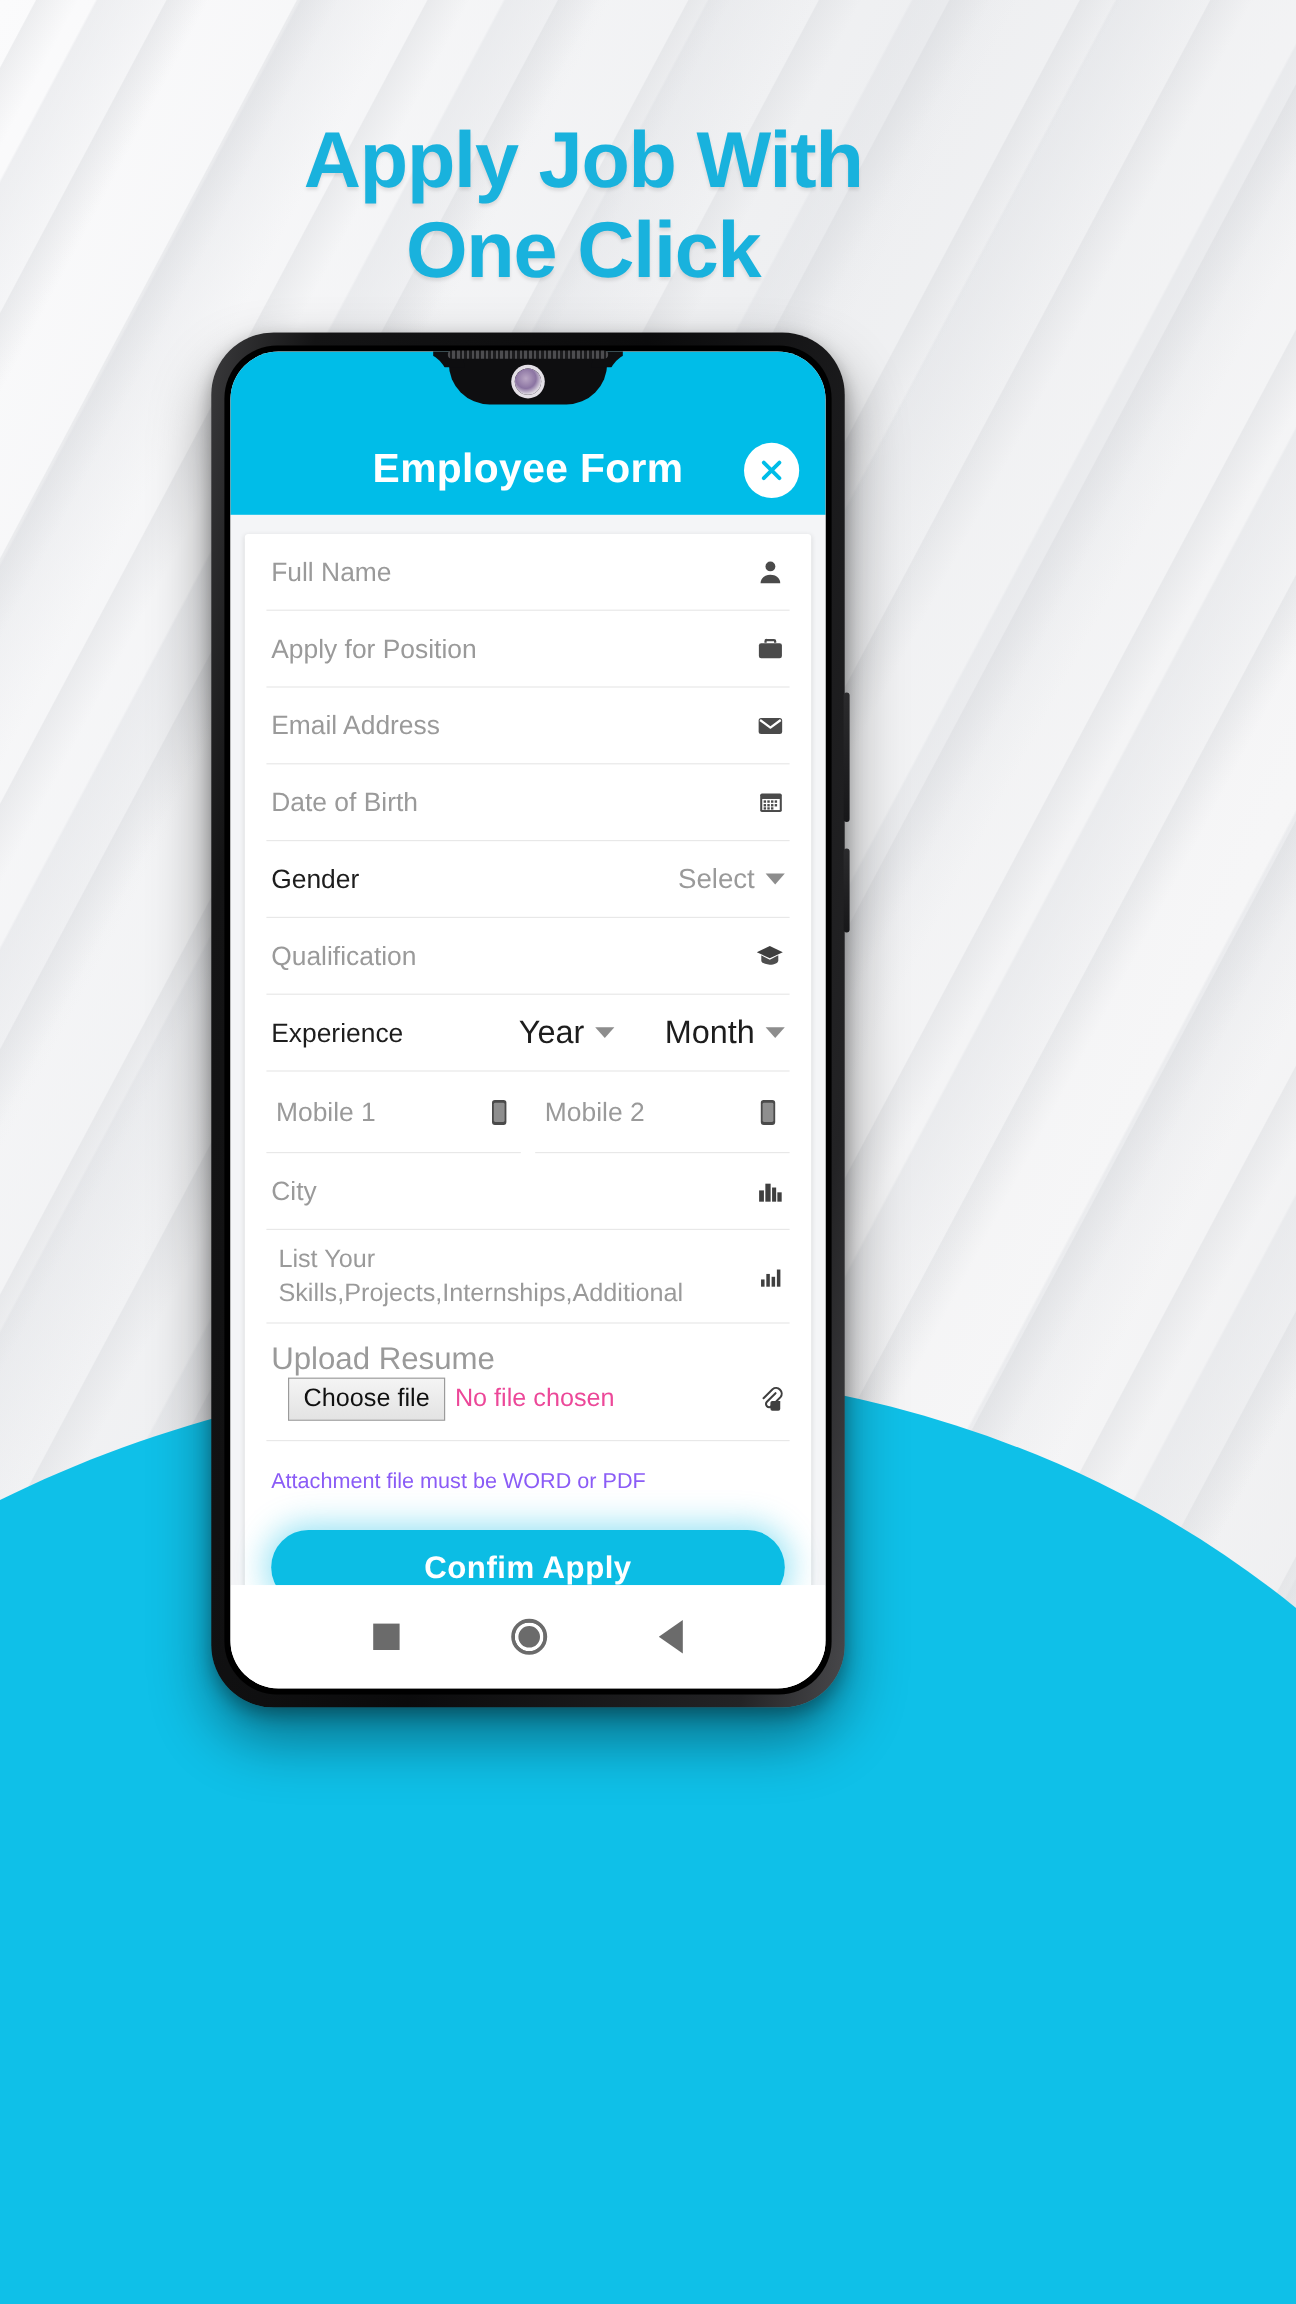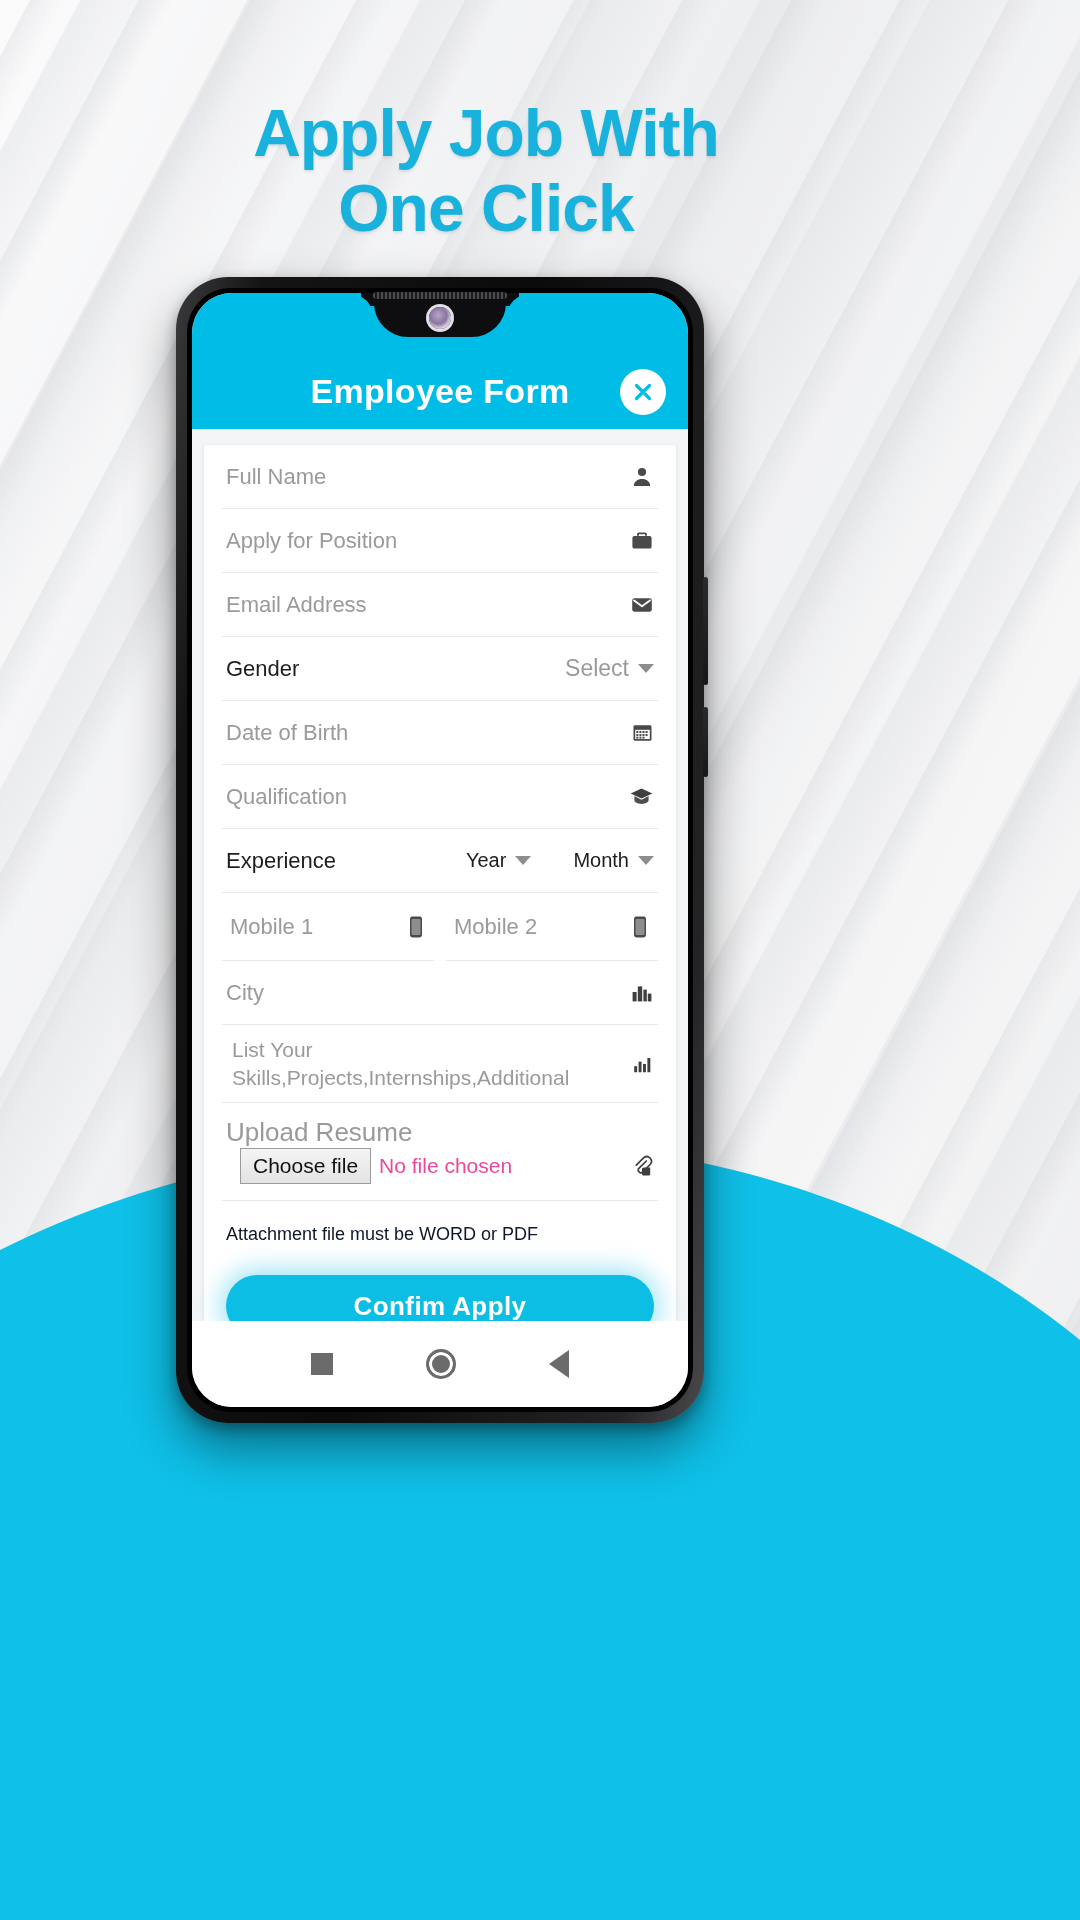--- a/index.html
+++ b/index.html
@@ -146,21 +146,21 @@
   .ico{ margin-left:auto; display:flex; align-items:center; color:#4a4a4a; }
   .ico svg{ display:block; }
 
   .sel{
     margin-left:auto; display:flex; align-items:center; gap:9px;
     color:#9a9a9a; font-size:23px;
   }
   .caret{ width:0;height:0;border-left:8px solid transparent;border-right:8px solid transparent;border-top:9px solid #8d8d8d; }
 
   .exp-opts{ margin-left:auto; display:flex; align-items:center; gap:42px; }
-  .exp-opt{ display:flex; align-items:center; gap:9px; color:#1d1d1d; font-size:20px; }
+  .exp-opt{ display:flex; align-items:center; gap:9px; color:#1d1d1d; font-size:27px; }
 
   
   .row-split{ display:flex; padding:0; min-height:68px; border-bottom:none; }
   .half{
     flex:1; display:flex; align-items:center;
     border-bottom:1px solid #e8e8e8;
     padding:0 8px; min-height:68px;
   }
   .half:first-child{ margin-right:12px;text-align:center; }
 
@@ -175,21 +175,21 @@
   .file-btn{
     font-family:"Liberation Sans", sans-serif;
     font-size:21px; color:#111;
     background:linear-gradient(180deg,#f4f4f4,#e3e3e3);
     border:1px solid #9b9b9b;
     border-radius:0;
     padding:5px 12px;
   }
   .file-none{ font-size:21px; color:#ec4899; margin-left:8px; }
   .note-row{ padding:14px 4px 12px 4px; border-bottom:none; }
-  .note{ color:#0f172a; font-size:18px; }
+  .note{ color:#8b5cf6; font-size:18px; }
 
   .submit-wrap{ padding:10px 4px 22px 4px; }
   .submit-btn{
     width:100%; height:62px;
     border:none; border-radius:34px;
     background:#0cbde4;
     color:#fff; font-size:26px; font-weight:bold;
     font-family:"Liberation Sans", sans-serif;
     letter-spacing:.4px;
     box-shadow:0 0 26px 5px rgba(12,189,228,.42);
@@ -259,28 +259,20 @@
             </span>
           </div>
 
           <div class="row">
             <span class="ph">Email Address</span>
             <span class="ico">
               <svg width="24" height="24" viewBox="0 0 24 24" fill="#4a4a4a">
                 <rect x="2.2" y="5.3" width="19.6" height="13.4" rx="2.1"></rect>
                 <path d="M3.4 7 L12 13.3 L20.6 7" stroke="#fff" stroke-width="1.9" fill="none" stroke-linejoin="round"></path>
               </svg>
-            </span>
-          </div>
-
-          <div class="row">
-            <span class="lbl-dark">Gender</span>
-            <span class="sel">
-              <span>Select</span>
-              <span class="caret"></span>
             </span>
           </div>
 
           <div class="row">
             <span class="ph">Date of Birth</span>
             <span class="ico">
               <svg width="23" height="23" viewBox="0 0 24 24" fill="#4a4a4a">
                 <rect x="2.6" y="4.4" width="18.8" height="16.2" rx="1.5"></rect>
                 <rect x="4.4" y="9.2" width="15.2" height="9.6" fill="#fff"></rect>
                 <g fill="#4a4a4a">
@@ -290,20 +282,28 @@
                     <rect x="15.2" y="10.4" width="2.1" height="2.1"></rect>
                   <rect x="5.6" y="13.6" width="2.1" height="2.1"></rect>
                     <rect x="8.8" y="13.6" width="2.1" height="2.1"></rect>
                   <rect x="12" y="13.6" width="2.1" height="2.1"></rect>
                     <rect x="15.2" y="13.6" width="2.1" height="2.1"></rect>
                   <rect x="5.6" y="16.4" width="2.1" height="2"></rect>
                     <rect x="8.8" y="16.4" width="2.1" height="2"></rect>
                   <rect x="12" y="16.4" width="2.1" height="2"></rect>
                 </g>
               </svg>
+            </span>
+          </div>
+
+          <div class="row">
+            <span class="lbl-dark">Gender</span>
+            <span class="sel">
+              <span>Select</span>
+              <span class="caret"></span>
             </span>
           </div>
 
           <div class="row">
             <span class="ph">Qualification</span>
             <span class="ico">
               <svg width="25" height="25" viewBox="0 0 24 24" fill="#3f3f3f">
                 <path d="M12 4.2 L22.4 9.1 L12 14 L1.6 9.1 Z"></path>
                 <path d="M5.2 11.6 v4.1 c0 1.9 3.1 3.4 6.8 3.4 s6.8-1.5 6.8-3.4 v-4.1 L12 15.2 Z" opacity=".92"></path>
               </svg>

